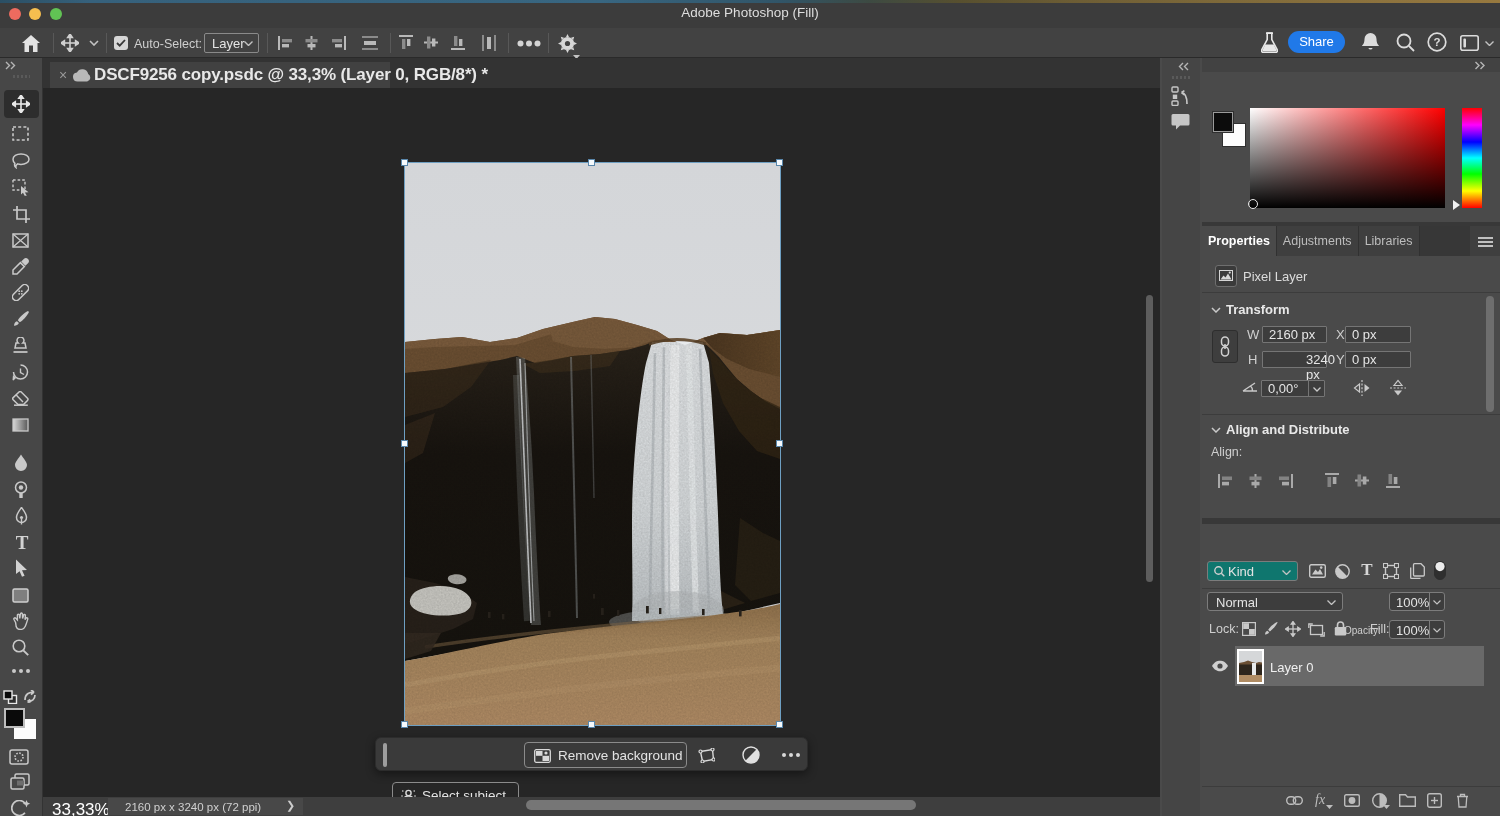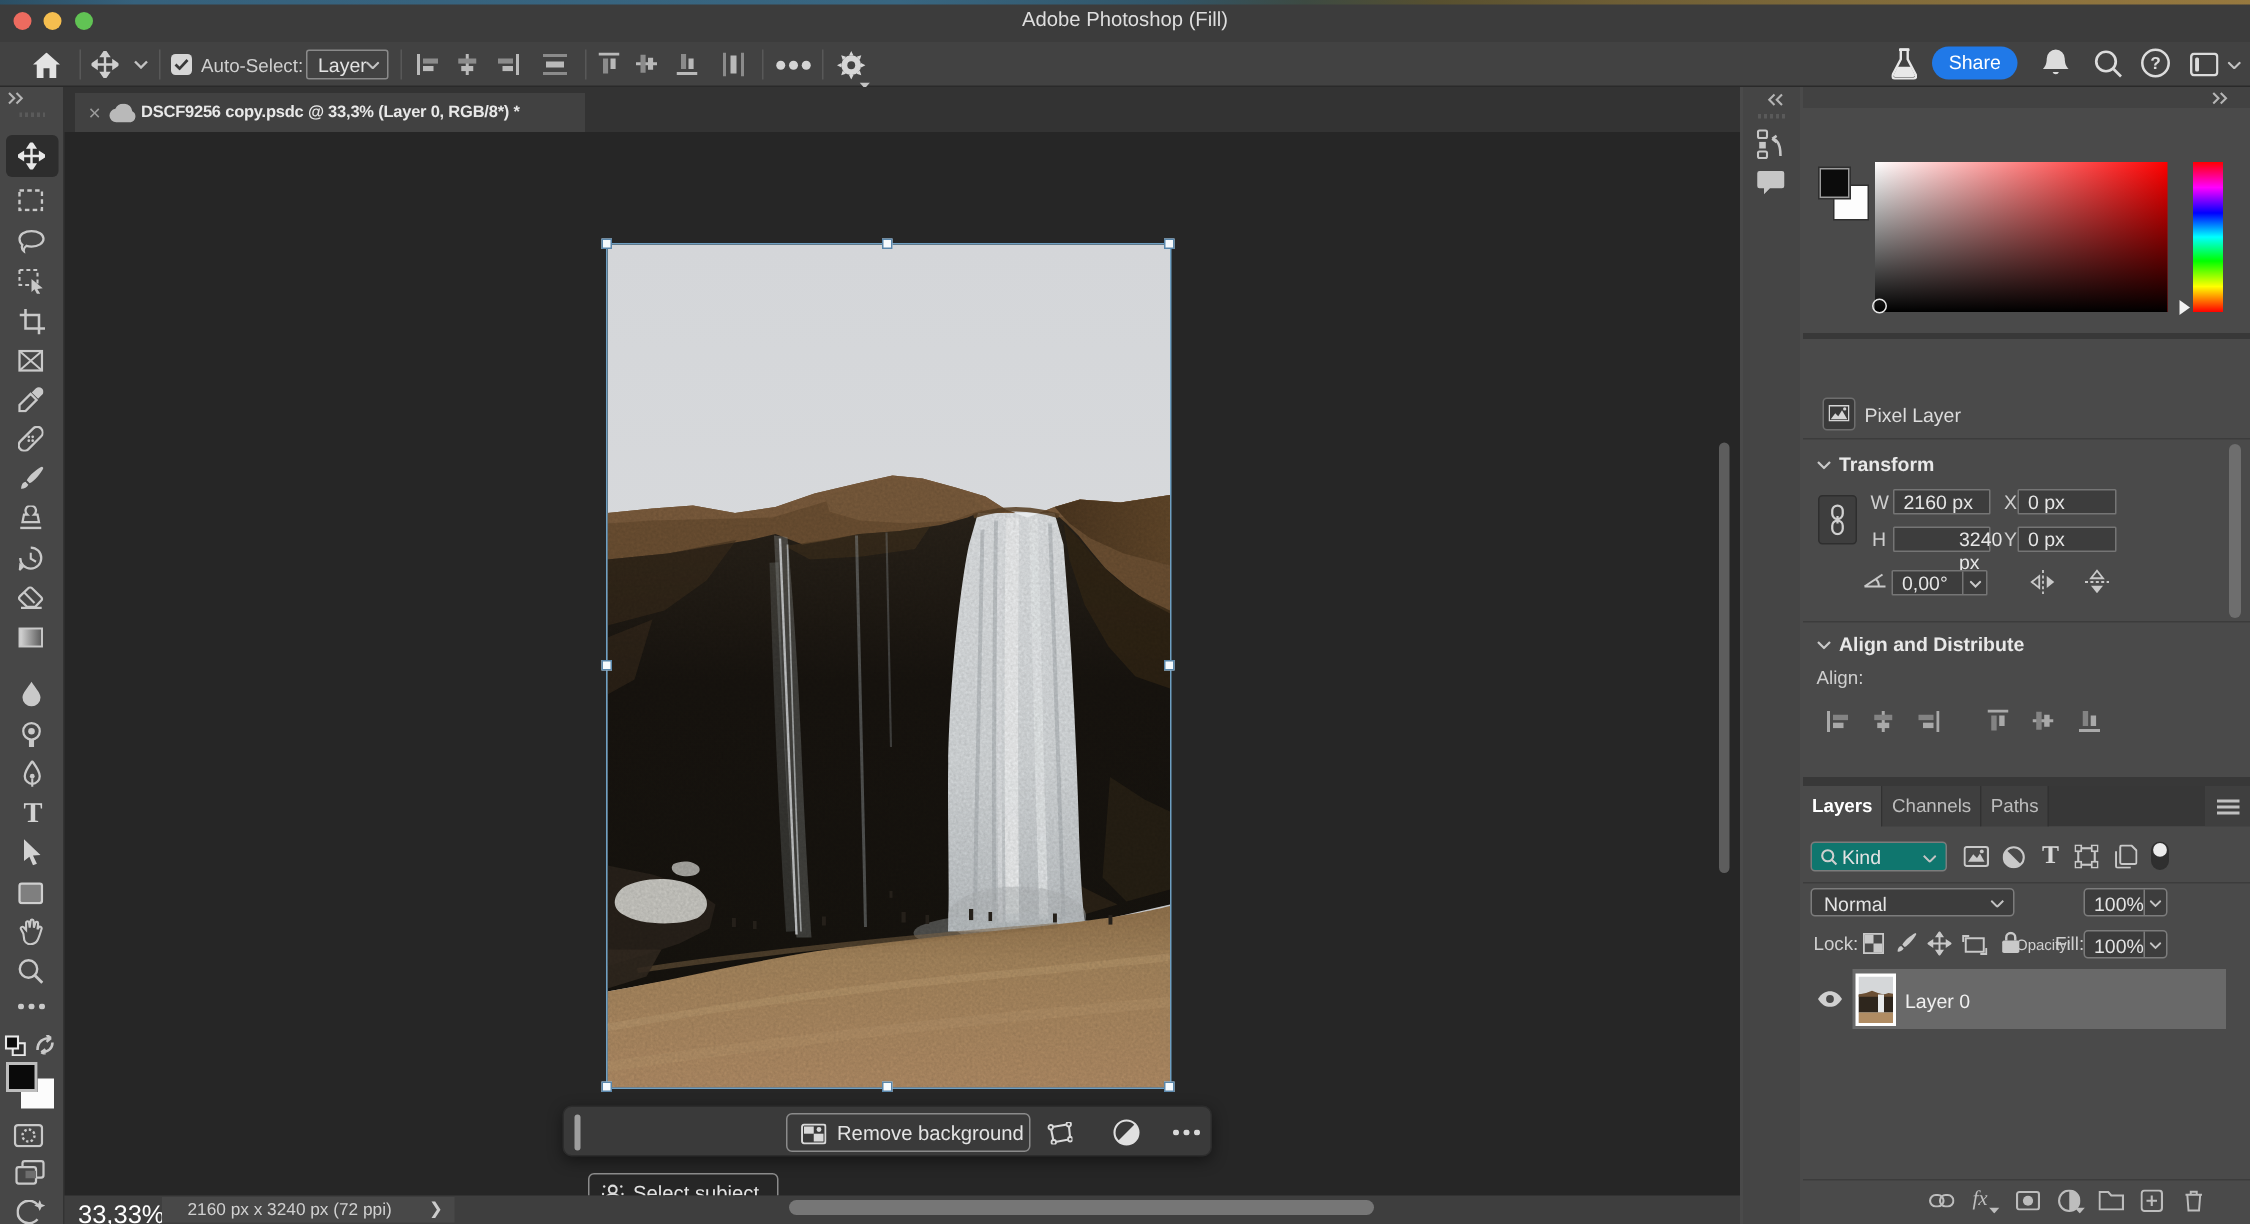--- a/index.html
+++ b/index.html
@@ -342,21 +342,21 @@
       <path d="M15.5 0 L16.6 2.6 L19.2 3.7 L16.6 4.8 L15.5 7.4 L14.4 4.8 L11.8 3.7 L14.4 2.6 Z" fill="#c9c9c9"></path>
     </svg>
   </div>
 
   <div id="tabbar" class="abs">
     <div id="doctab" class="abs">
       <span style="position:absolute;left:9px;top:0;color:#9a9a9a;font-weight:normal;font-size:14px;">×</span>
       <svg width="20" height="13" viewBox="0 0 20 13" style="position:absolute;left:22px;top:7px;">
         <path d="M5.5 12.5 a4.5 4.5 0 0 1 -0.6 -8.96 A6 6 0 0 1 16.2 5.1 a4 4 0 0 1 -1 7.4 Z" fill="#b9b9b9"></path>
       </svg>
-      <span style="position:absolute;left:44px;white-space:nowrap;font-size:11px;letter-spacing:-0.15px;">DSCF9256 copy.psdc @ 33,3% (Layer 0, RGB/8*) *</span>
+      <span style="position:absolute;left:44px;white-space:nowrap;font-size:17px;letter-spacing:-0.15px;">DSCF9256 copy.psdc @ 33,3% (Layer 0, RGB/8*) *</span>
     </div>
   </div>
 
   <div id="canvas" class="abs">
     <div id="photo" class="abs" style="left:362px;top:75px;width:375px;height:562px;outline:1px solid #6e9fc2;">
       <svg width="375" height="562" viewBox="0 0 375 562">
         <defs>
           <linearGradient id="sky" x1="0" y1="0" x2="0" y2="1">
             <stop offset="0" stop-color="#d4d6d9"></stop>
               <stop offset="1" stop-color="#dcdee0"></stop>
@@ -544,20 +544,30 @@
              background:linear-gradient(to bottom, rgba(0,0,0,0) 0%, #000 100%),linear-gradient(to right, #fff 0%, #f00 100%);"></div>
         <div class="abs" style="left:46px;top:98px;width:10px;height:10px;border:1.5px solid #e8e8e8;border-radius:50%;"></div>
         <div class="abs" style="left:260px;top:7px;width:20px;height:100px;
              background:linear-gradient(to bottom, #f00 0%, #f0f 17%, #00f 34%, #0ff 50%, #0f0 66%, #ff0 83%, #f00 100%);"></div>
         <svg width="9" height="12" viewBox="0 0 9 12" style="position:absolute;left:250px;top:98px;">
           <path d="M1 1 L8 6 L1 11 Z" fill="#f2f2f2"></path>
         </svg>
       </div>
       <div class="abs" style="left:0;top:164px;width:298px;height:4px;background:#383838;"></div>
 
+      <div class="ptabs abs" style="left:0;top:168px;width:298px;height:30px;">
+        <div class="ptab active">Properties</div>
+        <div class="ptab">Adjustments</div>
+        <div class="ptab">Libraries</div>
+        <div class="hamb">
+            <i style="top:11px"></i>
+            <i style="top:15px"></i>
+            <i style="top:19px"></i>
+          </div>
+      </div>
       <div id="propbody" class="abs" style="left:0;top:198px;width:298px;height:262px;background:#4a4a4a;">
         <div class="abs" style="left:13px;top:9px;width:22px;height:22px;background:#3a3a3a;border:1px solid #6e6e6e;border-radius:3px;">
           <svg width="14" height="11" viewBox="0 0 14 11" style="position:absolute;left:3px;top:4px;">
             <rect x="0.5" y="0.5" width="13" height="10" fill="none" stroke="#d5d5d5" stroke-width="1"></rect>
             <path d="M1.5 9.5 L4.5 5.5 L6.5 7.5 L9 3.5 L12.5 9.5 Z" fill="#d5d5d5"></path>
             <circle cx="10.8" cy="2.6" r="1.1" fill="#d5d5d5"></circle>
           </svg>
         </div>
         <span class="lbl" style="left:41px;top:13px;color:#dcdcdc;">Pixel Layer</span>
         <div class="abs" style="left:0;top:36px;width:298px;height:1px;background:#3c3c3c;"></div>
@@ -632,30 +642,20 @@
         </svg>
         <svg width="14" height="15" viewBox="0 0 14 15" style="position:absolute;left:184px;top:217px;">
           <rect x="0" y="13" width="14" height="2" fill="#a9a9a9"></rect>
             <rect x="2.5" y="1" width="3.6" height="10" fill="#838383"></rect>
             <rect x="7.8" y="4" width="3.6" height="7" fill="#a9a9a9"></rect>
         </svg>
         <div class="abs" style="left:284px;top:40px;width:8px;height:116px;background:#6e6e6e;border-radius:4px;"></div>
       </div>
       <div class="abs" style="left:0;top:460px;width:298px;height:6px;background:#383838;"></div>
 
-      <div class="ptabs abs" style="left:0;top:466px;width:298px;height:27px;">
-        <div class="ptab active" style="line-height:27px;">Layers</div>
-        <div class="ptab" style="line-height:27px;">Channels</div>
-        <div class="ptab" style="line-height:27px;">Paths</div>
-        <div class="hamb">
-            <i style="top:9px"></i>
-            <i style="top:13px"></i>
-            <i style="top:17px"></i>
-          </div>
-      </div>
       <div id="layersbody" class="abs" style="left:0;top:493px;width:298px;height:265px;background:#4a4a4a;">
 
         <div class="abs" style="left:5px;top:10px;width:91px;height:20px;background:#0f766e;border:1px solid #7c7c7c;border-radius:3px;">
           <svg width="11" height="11" viewBox="0 0 11 11" style="position:absolute;left:6px;top:4px;">
             <circle cx="4.5" cy="4.5" r="3.7" fill="none" stroke="#cfcfcf" stroke-width="1.4"></circle>
             <line x1="7.3" y1="7.3" x2="10.3" y2="10.3" stroke="#cfcfcf" stroke-width="1.4"></line>
           </svg>
           <span style="position:absolute;left:20px;top:2px;font-size:13px;color:#e3e3e3;">Kind</span>
           <svg width="9" height="5" viewBox="0 0 9 5" style="position:absolute;right:6px;top:8px;">
             <path d="M0.5 0.5 L4.5 4.5 L8.5 0.5" stroke="#c3c3c3" stroke-width="1.3" fill="none"></path>

